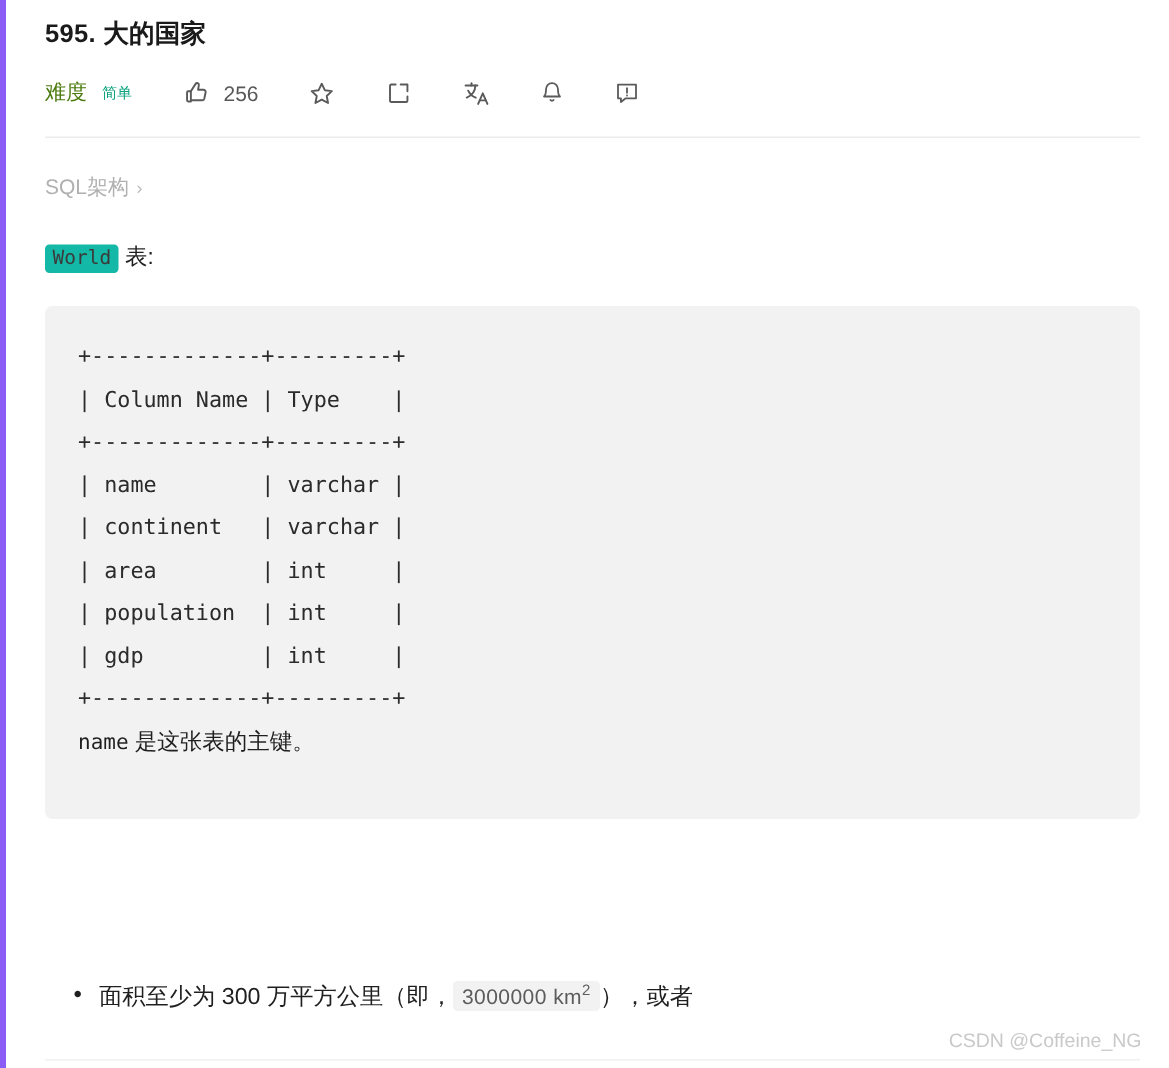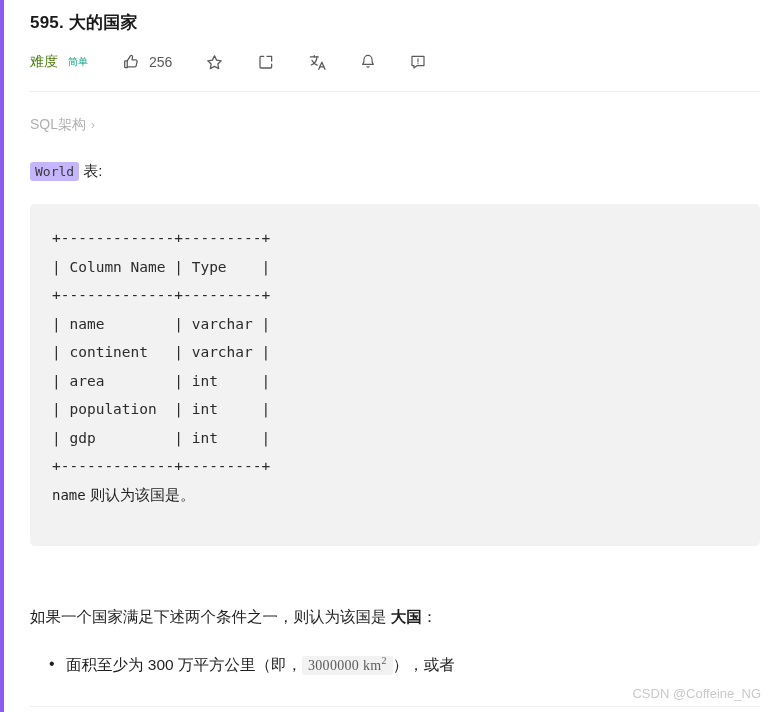--- a/index.html
+++ b/index.html
@@ -100,21 +100,21 @@
   .table-caption {
     position: absolute;
     left: 26px;
     top: 162px;
     font-size: 15px;
     color: #1f1f1f;
     white-space: nowrap;
   }
   code.inline {
     font-family: "DejaVu Sans Mono", "Liberation Mono", monospace;
-    background: #c4b5fd;
+    background: #14b8a6;
     border-radius: 3px;
     padding: 2px 5px;
     font-size: 13px;
     color: #3a3a3a;
   }
 
   
   .codeblock {
     position: absolute;
     left: 26px;
@@ -176,21 +176,21 @@
   }
   .bullets li::before {
     content: "•";
     position: absolute;
     left: -17px;
     top: -1px;
     font-size: 16px;
     color: #1f1f1f;
   }
   code.codechip {
-    font-family: Liberation Serif, serif;
+    font-family: Liberation Sans, sans-serif;
     background: #f2f2f2;
     border-radius: 3px;
     padding: 2px 6px;
     font-size: 14px;
     color: #5c5c5c;
     letter-spacing: 0.3px;
   }
   code.codechip sup {
     font-size: 10px;
     vertical-align: super;
@@ -300,26 +300,23 @@
   <div class="codeblock">
     <pre>+-------------+---------+
 | Column Name | Type    |
 +-------------+---------+
 | name        | varchar |
 | continent   | varchar |
 | area        | int     |
 | population  | int     |
 | gdp         | int     |
 +-------------+---------+</pre>
-    <p class="code-note"><span class="mono">name</span><span> 则认为该国是。</span></p>
+    <p class="code-note"><span class="mono">name</span><span> 是这张表的主键。</span></p>
   </div>
 
-  <div class="para">
-    <span>如果一个国家满足下述两个条件之一，则认为该国是 </span><b>大国</b><span>：</span>
-  </div>
 
   <ul class="bullets">
     <li>
       <span>面积至少为 300 万平方公里（即，</span><code class="codechip"><span>3000000  km</span><sup>2</sup></code><span>），或者</span>
     </li>
   </ul>
 
   <div class="divider-bottom"></div>
 
   <div class="watermark">CSDN @Coffeine_NG</div>

